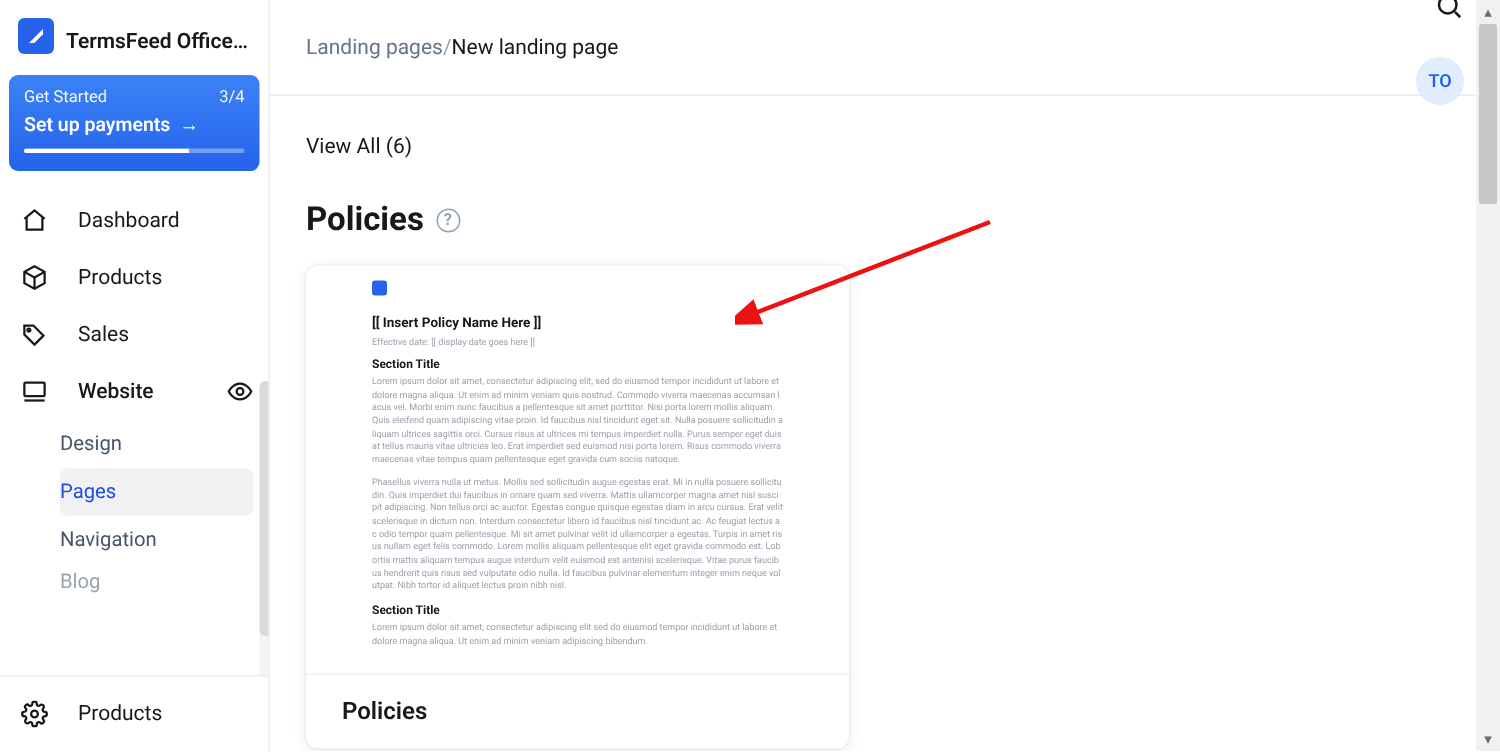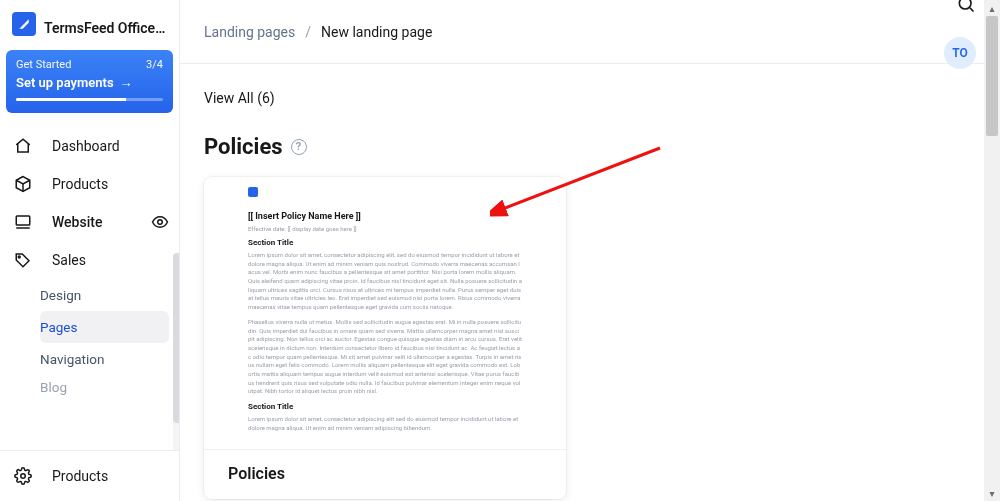--- a/index.html
+++ b/index.html
@@ -26,21 +26,21 @@
   .eye { position:absolute; right:10px; top:10px; color:#94a3b8;}
   .side-bottom { border-top:1px solid #ececf0; padding:4px 0;}
   .side-bottom .nav-item { padding:12px 14px;}
 
   .nav-inner-scrollbar { position:absolute; right:-2px; top:130px; width:8px; height:270px; background:#f4f4f6; border-radius:4px;}
   .nav-inner-thumb { position:absolute; top:0; left:0; width:100%; height:170px; background:#d9d9de; border-radius:4px;}
 
   
   .main { flex:1; display:flex; flex-direction:column; position:relative; overflow:hidden;}
   .topbar { height:64px; border-bottom:1px solid #ececf0; display:flex; align-items:center; padding: 0 24px; gap:16px;}
-  .breadcrumb { display:flex; align-items:center; gap:10px; font-size:14px; color:#18181b;}
+  .breadcrumb { display:flex; align-items:center; font-size:14px; color:#18181b;}
   .breadcrumb .muted { color:#64748b;}
   .breadcrumb .sep { color:#94a3b8;}
   .top-actions { margin-left:auto; display:flex; align-items:flex-end; gap:20px;flex-direction:column;}
   .search-btn { color:#18181b; cursor:pointer;}
   .avatar { width:32px; height:32px; border-radius:50%; background:#e0edff; color:#2563eb; font-weight:600; font-size:12px; display:flex; align-items:center; justify-content:center;}
 
   .content { flex:1; overflow:hidden; padding: 0 24px 0 24px; position:relative;}
   .view-link { margin-top:26px; font-size:14px; color:#18181b;}
   .section-title { display:flex; align-items:center; gap:8px; font-size:22px; font-weight:700; margin:28px 0 18px 0;}
   .section-title .help { width:16px; height:16px; border:1.5px solid #94a3b8; border-radius:50%; color:#94a3b8; font-size:11px; display:flex; align-items:center; justify-content:center;}
@@ -109,44 +109,44 @@
           <span class="ph">
             <svg viewBox="0 0 24 24" width="18" height="18" fill="none" stroke="currentColor" stroke-width="2">
                 <path d="M12 2 3 7v10l9 5 9-5V7z"></path>
                 <path d="M3 7l9 5 9-5"></path>
                 <path d="M12 12v10"></path>
               </svg>
           </span>
           <span>Products</span>
         </div>
 
+        <div class="nav-item">
+          <span class="ph">
+            <svg viewBox="0 0 24 24" width="18" height="18" fill="none" stroke="currentColor" stroke-width="2">
+                <path d="M20 13l-8 8-9-9V4h8z"></path>
+                <circle cx="7" cy="8" r="1.3"></circle>
+              </svg>
+          </span>
+          <span>Sales</span>
+        </div>
+
         <div class="nav-item" style="font-weight:500;">
           <span class="ph">
             <svg viewBox="0 0 24 24" width="18" height="18" fill="none" stroke="currentColor" stroke-width="2">
                 <rect x="3" y="4" width="18" height="12" rx="1"></rect>
                 <path d="M3 20h18"></path>
               </svg>
           </span>
           <span>Website</span>
           <span class="eye">
             <svg viewBox="0 0 24 24" width="18" height="18" fill="none" stroke="currentColor" stroke-width="2">
                 <path d="M2 12s3.5-7 10-7 10 7 10 7-3.5 7-10 7S2 12 2 12z"></path>
                 <circle cx="12" cy="12" r="3"></circle>
               </svg>
           </span>
-        </div>
-
-        <div class="nav-item">
-          <span class="ph">
-            <svg viewBox="0 0 24 24" width="18" height="18" fill="none" stroke="currentColor" stroke-width="2">
-                <path d="M20 13l-8 8-9-9V4h8z"></path>
-                <circle cx="7" cy="8" r="1.3"></circle>
-              </svg>
-          </span>
-          <span>Sales</span>
         </div>
 
         <div class="sub">
           <div class="nav-item">
             <span>Design</span>
           </div>
           <div class="nav-item active">
             <span>Pages</span>
           </div>
           <div class="nav-item">

